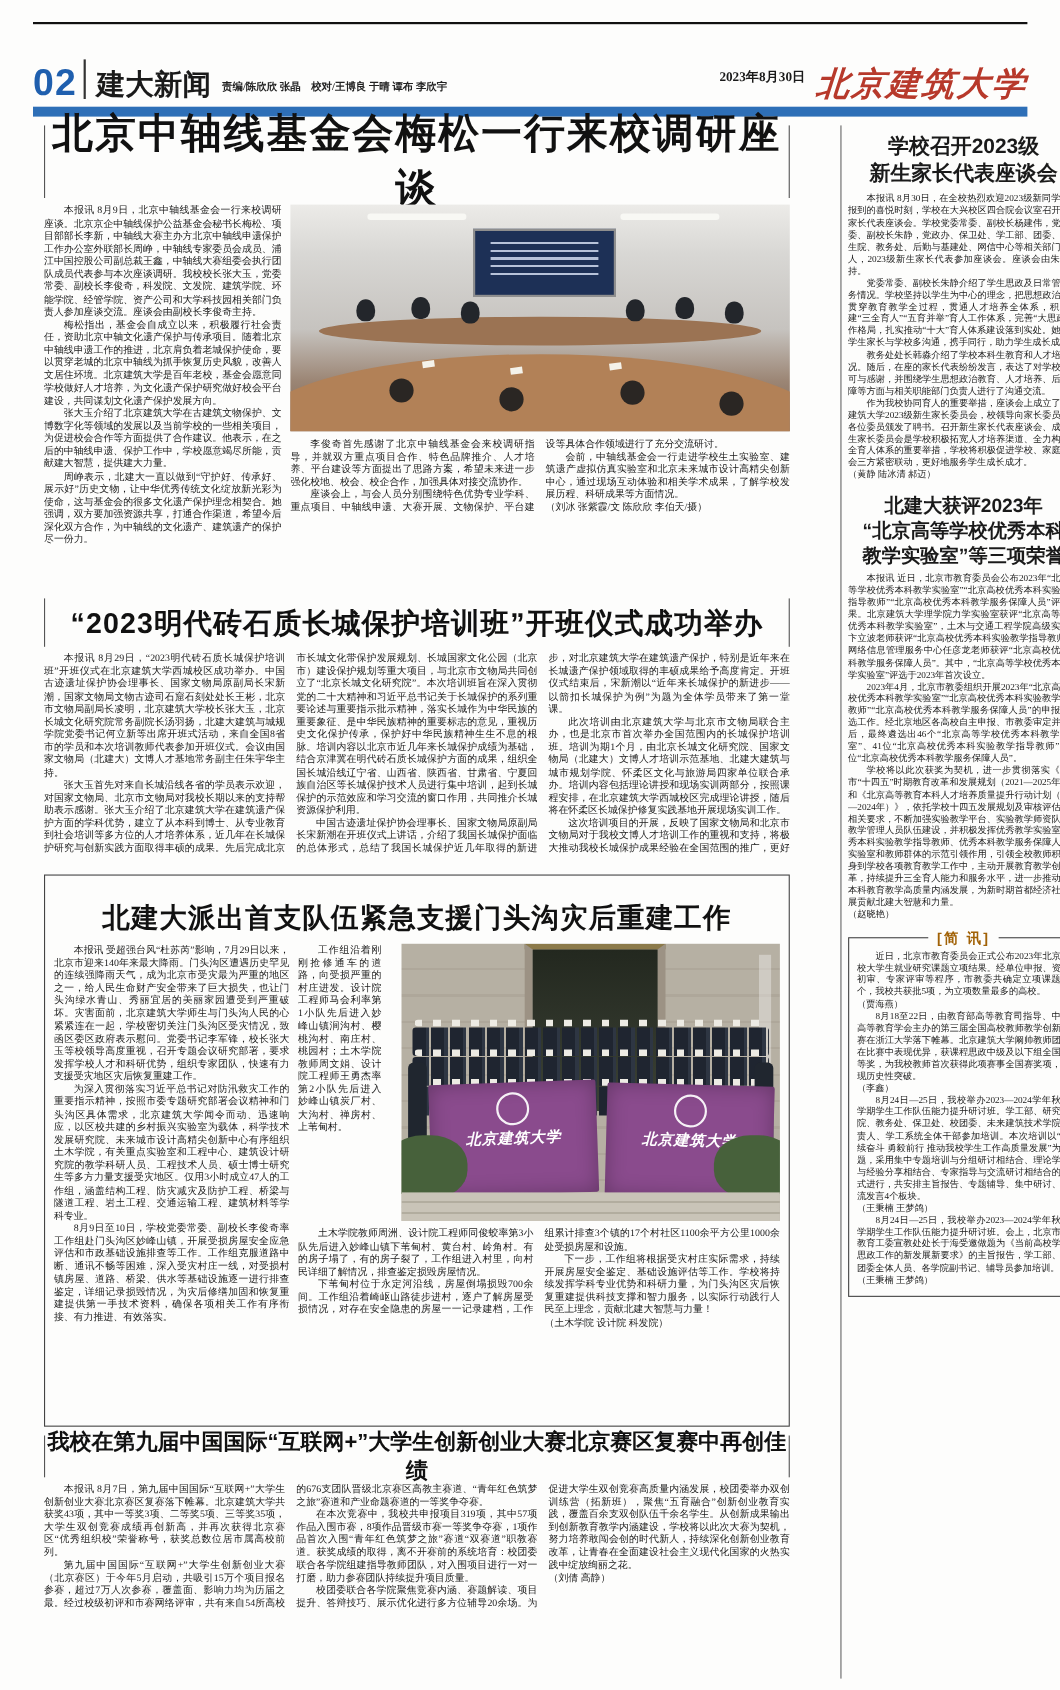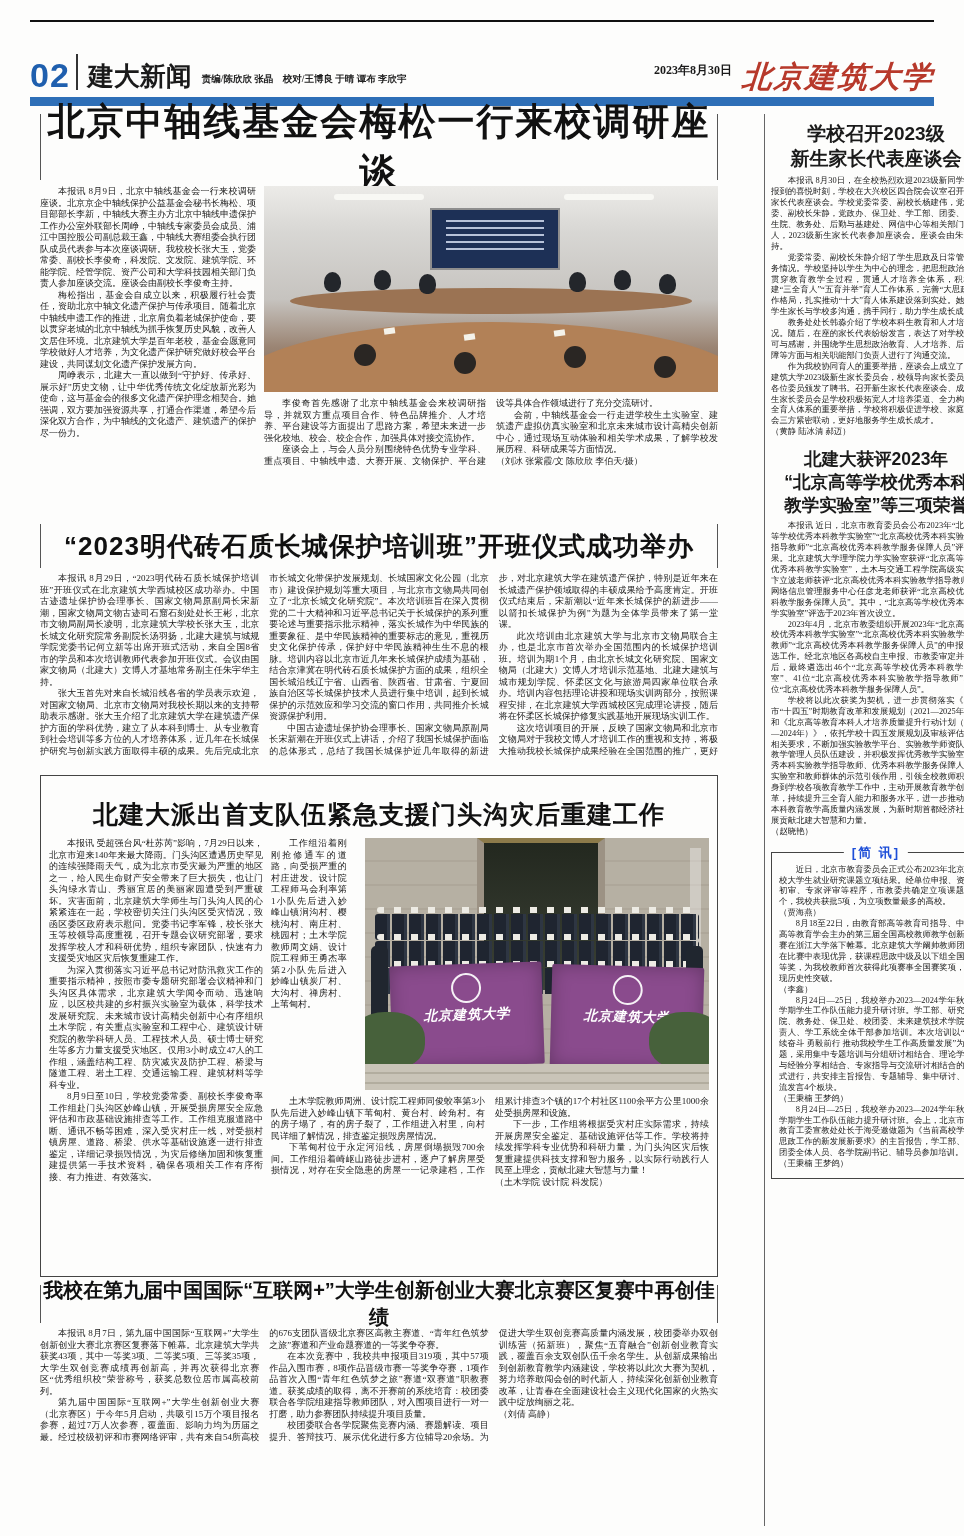--- a/index.html
+++ b/index.html
@@ -50,21 +50,21 @@
   .pm-screen { position:absolute; top:22px; left:166px; width:130px; height:62px; background:#1d3056; border:2px solid #8e8e8e; }
   .pm-screen-text { position:absolute; top:10px; left:14px; right:14px; height:34px;
     background:repeating-linear-gradient(180deg,rgba(210,220,240,.85) 0 2px,transparent 2px 7px); }
   .pm-table-back { position:absolute; top:102px; left:26px; width:402px; height:26px; background:#9b7353; border-radius:50%; }
   .pm-table-front { position:absolute; bottom:-58px; left:-30px; width:514px; height:128px; background:#b28157; border-radius:50% 50% 0 0; }
   .pm-paper { position:absolute; width:11px; height:6px; background:#f4f2ea; transform:rotate(-8deg); }
   .pm-person { position:absolute; width:17px; height:20px; background:#23262b; border-radius:50% 50% 42% 42%; }
   .pm-head { position:absolute; width:22px; height:22px; background:#2a2623; border-radius:50%; }
 
   
-  .b-hl { height:44px; font-size:26px; letter-spacing:1px; margin-top:4px; }
+  .b-hl { height:44px; font-size:26px; letter-spacing:1px; margin-top:24px; }
   .b-body { margin-top:5px; column-count:3; column-gap:10px; height:194px; overflow:hidden; }
 
   
   .c-box { margin-top:8px; border:1px solid #444; padding:19px 8px; height:502px; overflow:hidden; }
   .c-hl { font-size:25px; height:38px; letter-spacing:1px; }
   .c-body { margin-top:5px; display:flex; gap:8px; }
   .c-col1 { width:214px; height:446px; overflow:hidden; }
   .c-right { width:438px; }
   .c-toprow { display:flex; gap:18px; }
   .c-narrow { width:78px; height:252px; overflow:hidden; }
@@ -96,21 +96,21 @@
 
   
   .sb-hl { font-family:"Liberation Sans","DejaVu Sans",sans-serif; font-weight:bold; text-align:center;
     font-size:19px; line-height:1.3; }
   .sb-hl-sm { font-size:17.5px; }
   .side .bodytext p { font-size:8.4px; line-height:10.9px; }
   .side .byline { font-size:8.4px; line-height:12px; }
   .sb-art { margin-top:6px; }
   .briefs { border:1px solid #444; margin-top:14px; padding:12px 7px 8px; position:relative; }
   .briefs-title { position:absolute; top:-9px; left:50%; transform:translateX(-50%); background:#fdfdfc;
-    padding:0 8px; color:#1d4ed8; font-weight:bold; font-size:13px; letter-spacing:2px; white-space:nowrap;
+    padding:0 8px; color:#a16207; font-weight:bold; font-size:13px; letter-spacing:2px; white-space:nowrap;
     font-family:"Liberation Sans","DejaVu Sans",sans-serif; }
 </style>
 </head>
 <body>
 
 <div class="top-rule"></div>
 
 <div class="header">
   <span class="page-num">02</span>
   <span class="head-div"></span>
@@ -126,20 +126,21 @@
 <div class="content">
 
   <div class="main">
 
     <div>
       <div class="hl a-hl side-rules">北京中轴线基金会梅松一行来校调研座谈</div>
       <div class="a-body bodytext">
         <div class="a-col1">
           <p>本报讯 8月9日，北京中轴线基金会一行来校调研座谈。北京京企中轴线保护公益基金会秘书长梅松、项目部部长李新，中轴线大赛主办方北京中轴线申遗保护工作办公室外联部长周峥，中轴线专家委员会成员、浦江中国控股公司副总裁王鑫，中轴线大赛组委会执行团队成员代表参与本次座谈调研。我校校长张大玉，党委常委、副校长李俊奇，科发院、文发院、建筑学院、环能学院、经管学院、资产公司和大学科技园相关部门负责人参加座谈交流。座谈会由副校长李俊奇主持。</p>
           <p>梅松指出，基金会自成立以来，积极履行社会责任，资助北京中轴文化遗产保护与传承项目。随着北京中轴线申遗工作的推进，北京肩负着老城保护使命，要以贯穿老城的北京中轴线为抓手恢复历史风貌，改善人文居住环境。北京建筑大学是百年老校，基金会愿意同学校做好人才培养，为文化遗产保护研究做好校会平台建设，共同谋划文化遗产保护发展方向。</p>
+          <p>张大玉介绍了北京建筑大学在古建筑文物保护、文博数字化等领域的发展以及当前学校的一些相关项目，为促进校会合作等方面提供了合作建议。他表示，在之后的中轴线申遗、保护工作中，学校愿意竭尽所能，贡献建大智慧，提供建大力量。</p>
           <p>周峥表示，北建大一直以做到“守护好、传承好、展示好”历史文物，让中华优秀传统文化绽放新光彩为使命，这与基金会的很多文化遗产保护理念相契合。她强调，双方要加强资源共享，打通合作渠道，希望今后深化双方合作，为中轴线的文化遗产、建筑遗产的保护尽一份力。</p>
         </div>
         <div class="a-right">
           <div class="photo-meeting">
             <div class="pm-light" style="top:8px;left:70px;width:90px;"></div>
             <div class="pm-light" style="top:8px;left:300px;width:90px;"></div>
             <div class="pm-screen">
               <div class="pm-screen-text"></div>
             </div>
             <div class="pm-table-back"></div>

